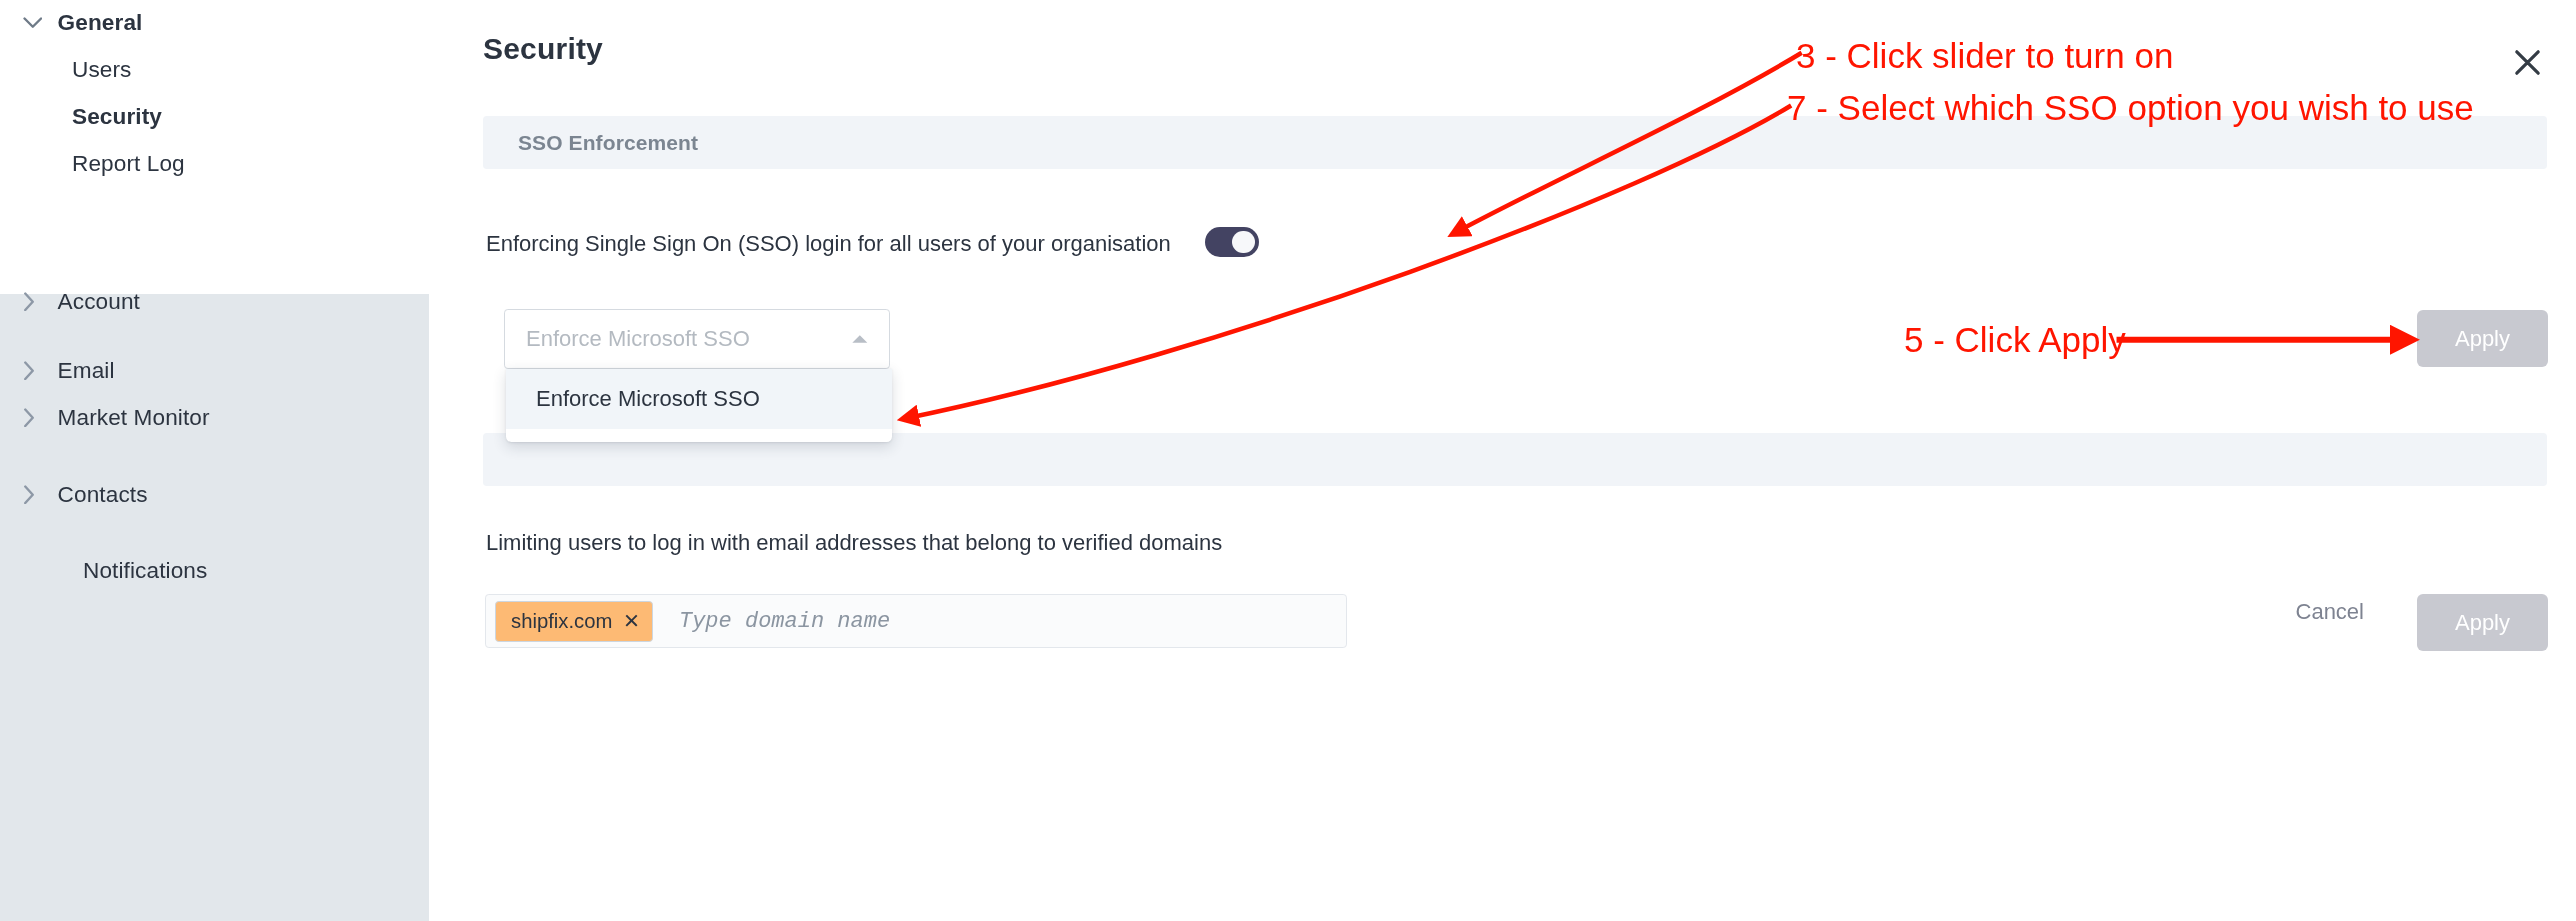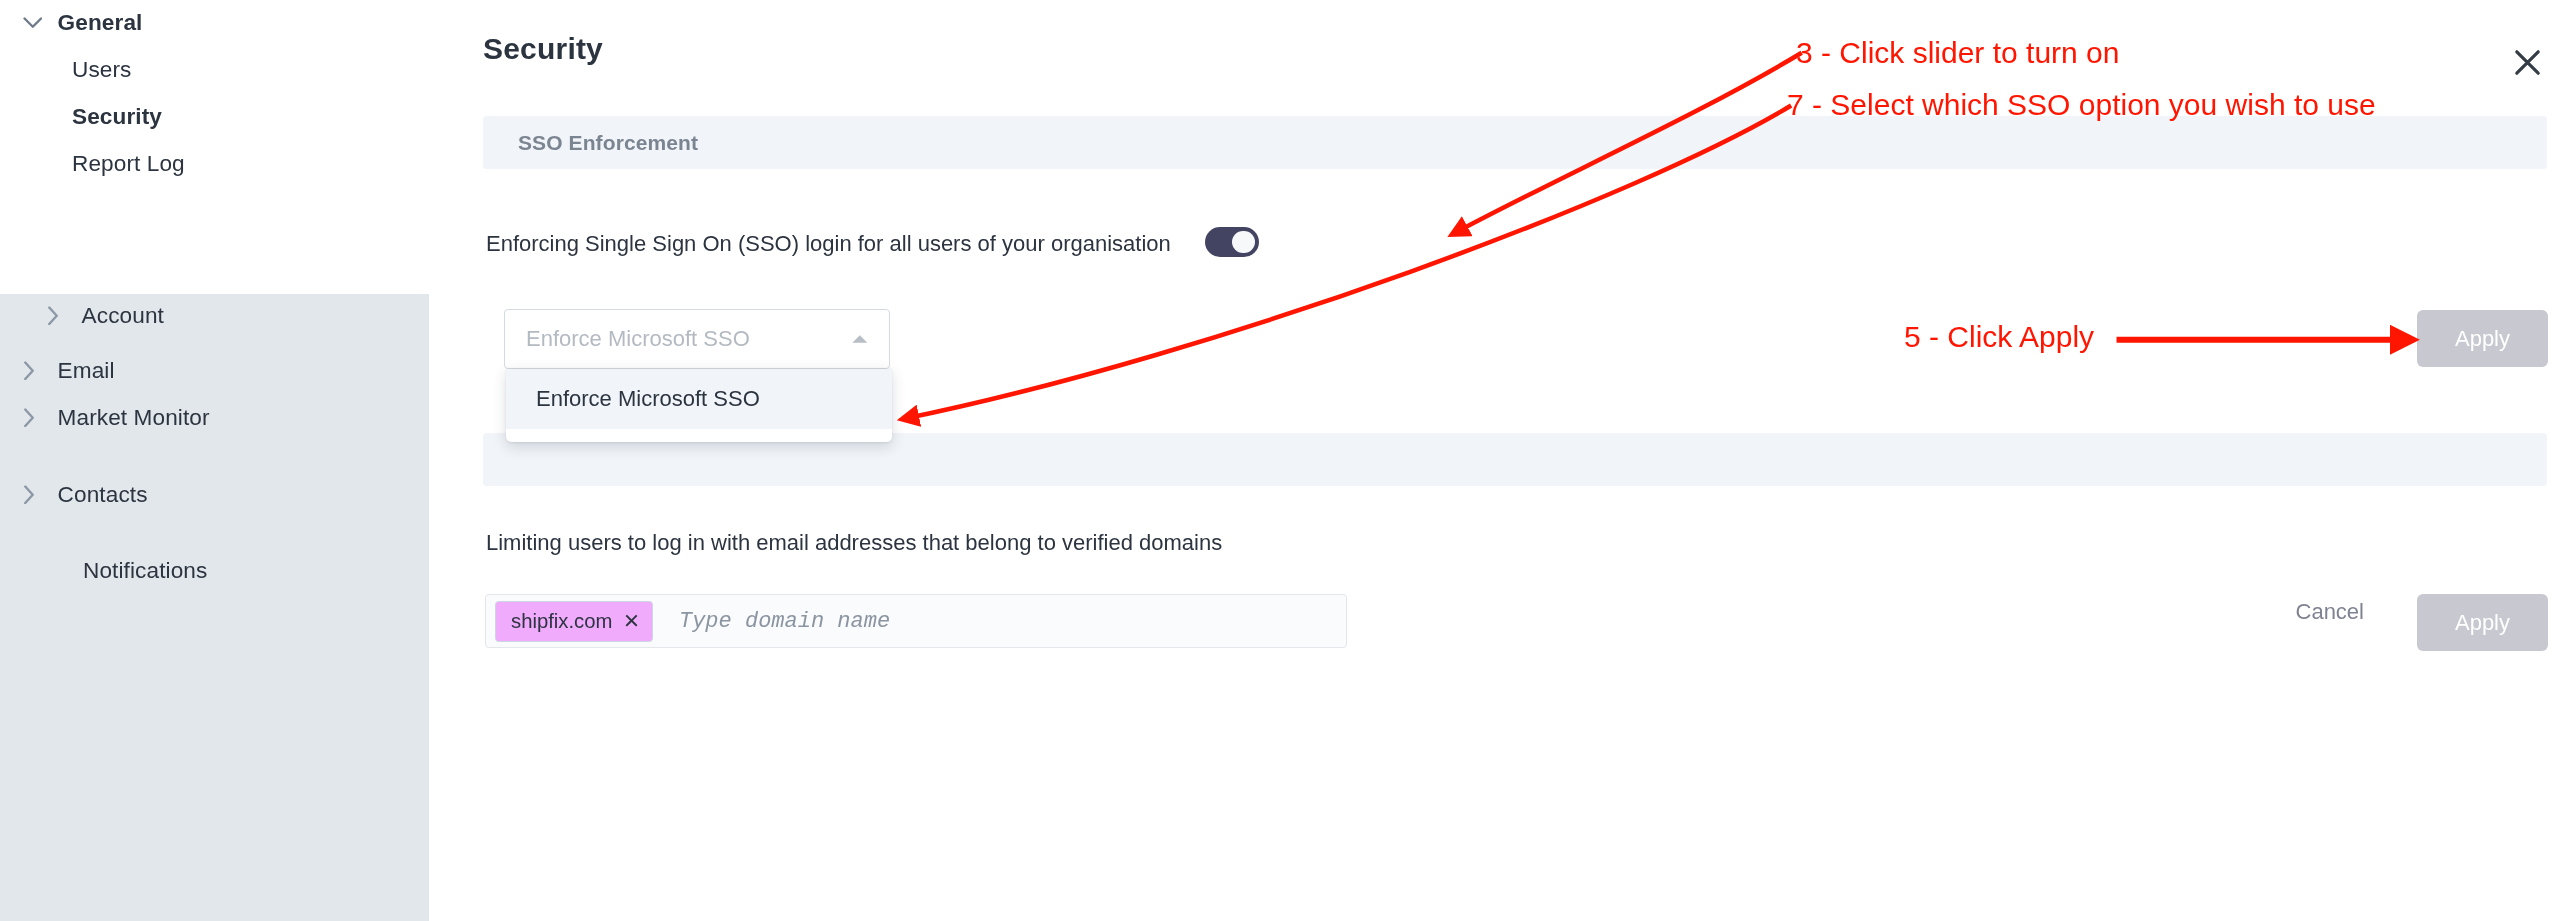--- a/index.html
+++ b/index.html
@@ -193,21 +193,21 @@
     background: #fafbfc;
     border: 0.8px solid #e3e7ec;
     border-radius: 3.8px;
     display: flex; align-items: center;
   }
   #domain-chip {
     margin-left: 9px;
     height: 41px;
     border: 0.8px solid #ccd6e0;
     border-radius: 3.8px;
-    background: #f0abfc;
+    background: #fdba74;
     display: flex; align-items: center;
     padding: 0 12px 0 15px;
     font-size: 20.3px;
     color: #2c3440;
     cursor: default;
     white-space: nowrap;
   }
   #domain-chip-remove {
     margin-left: 10.5px;
     font-size: 20.3px;
@@ -257,21 +257,21 @@
   
   #annotations {
     position: absolute; left: 0; top: 0;
     width: 2576px; height: 922px;
     pointer-events: none;
     z-index: 40;
   }
   .anno-text {
     position: absolute;
     color: #ff1500;
-    font-size: 30px;
+    font-size: 35px;
     font-family: "Liberation Sans", sans-serif;
     white-space: nowrap;
   }
   #anno-3 { left: 1796px; top: 36px; }
   #anno-4 { left: 1787px; top: 88px; }
   #anno-5 { left: 1904px; top: 320px; }
 </style>
 </head>
 <body>
 
@@ -294,21 +294,21 @@
     </div>
 
     <div class="nav-row" style="top:94px;">
       <span class="nav-label bold indent-sub">Security</span>
     </div>
 
     <div class="nav-row" style="top:141px;">
       <span class="nav-label indent-sub">Report Log</span>
     </div>
 
-    <div class="nav-row" style="top:293px;padding-left:24px;">
+    <div class="nav-row" style="top:279px;">
       <span class="nav-caret">
         <svg width="12" height="19.6" viewBox="0 0 16 26">
             <path d="M3 2 L13 13 L3 24" fill="none" stroke="#8d98a6" stroke-width="3.2" stroke-linecap="round" stroke-linejoin="round"></path>
           </svg>
       </span>
       <span class="nav-label">Account</span>
     </div>
 
     <div class="nav-row" style="top:395px;">
       <span class="nav-caret">

